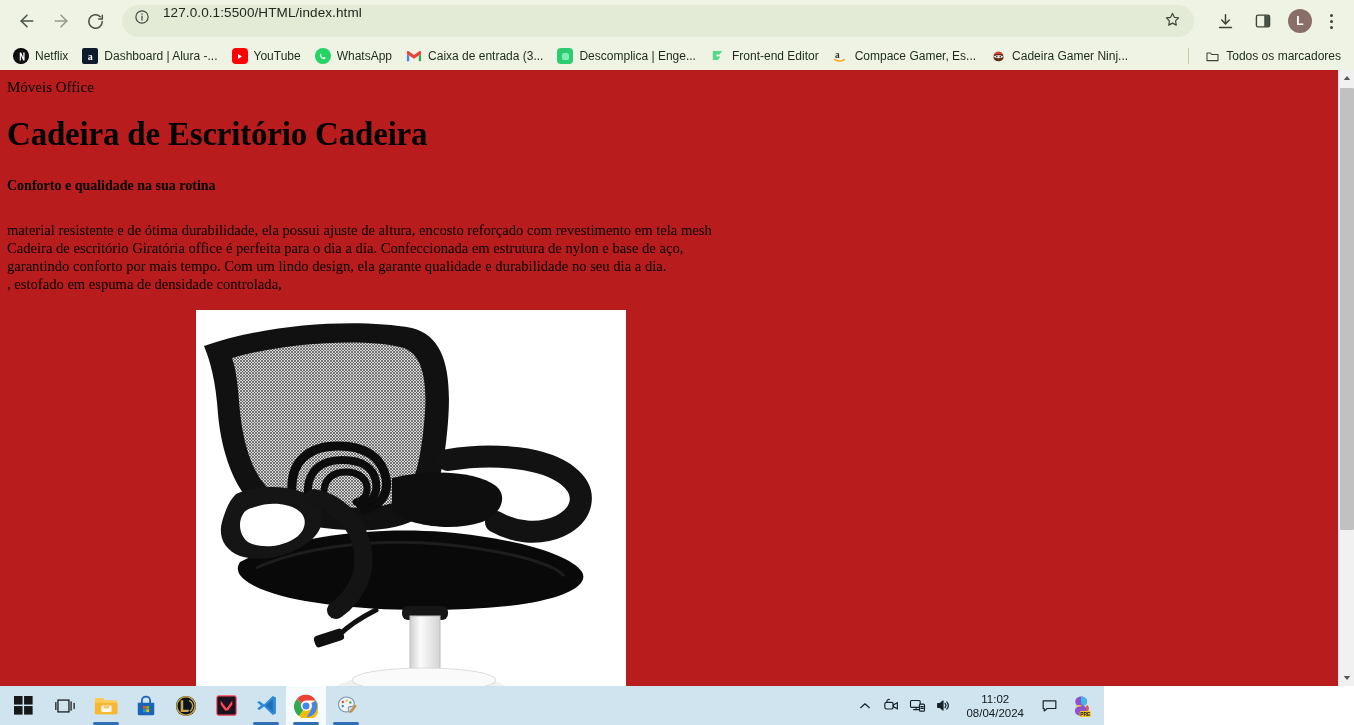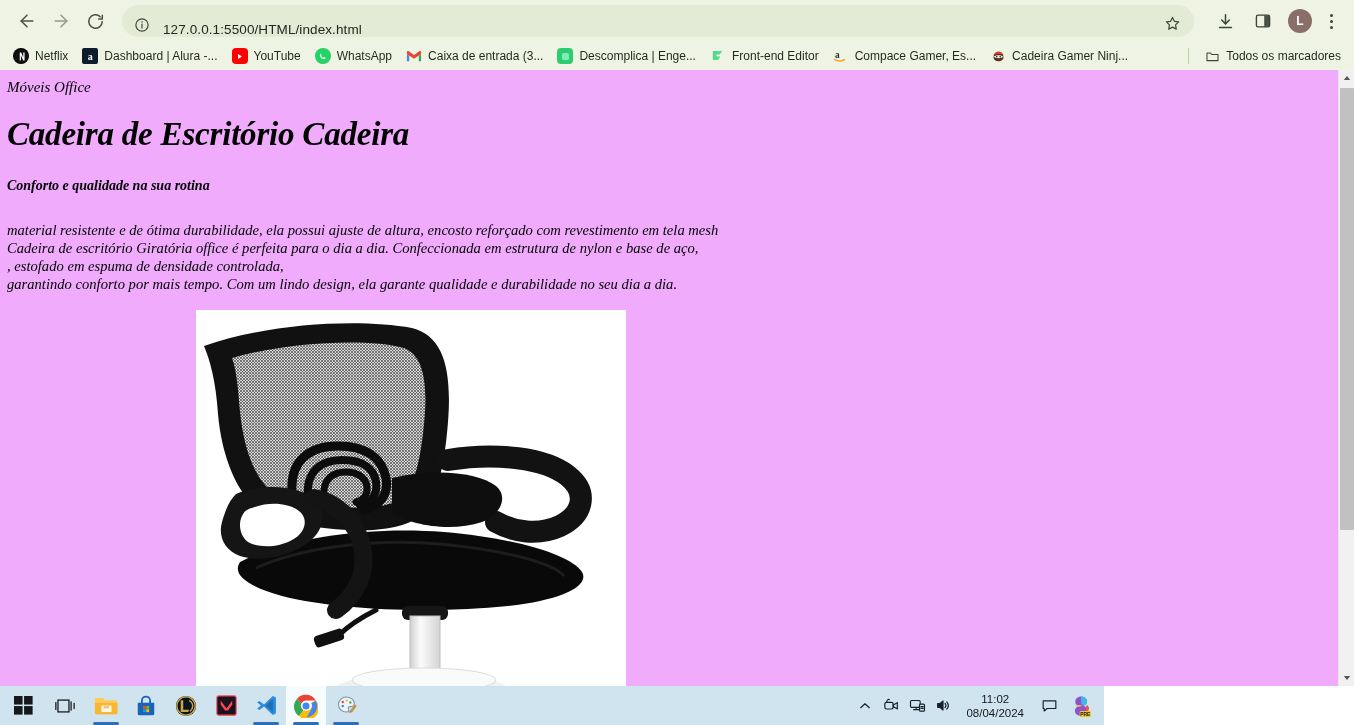--- a/index.html
+++ b/index.html
@@ -30,21 +30,21 @@
     flex: 0 0 auto;
   }
   .nav-btn svg { display: block; }
 
   .omnibox {
     flex: 1 1 auto;
     height: 32px;
     margin: 0 8px 0 10px;
     background: #e3ebd6;
     border-radius: 16px;
-    display: flex; align-items: flex-end;
+    display: flex; align-items: flex-start;
     padding: 0 6px 0 8px;
     min-width: 0;
   }
   .omni-info {
     width: 24px; height: 24px;
     display: flex; align-items: center; justify-content: center;
     border-radius: 50%;
     color: #43493f;
     flex: 0 0 auto;
   }
@@ -125,24 +125,23 @@
     position: absolute;
     top: 70px; left: 0;
     width: 1354px; height: 616px;
     background: #fff;
     overflow: hidden;
   }
   .page {
     position: absolute; top: 0; left: 0;
     width: 1338px; height: 616px;
     padding: 0;
-    background: #f0abfc;
+    background: #b91c1c;
     font-family: "Liberation Serif", serif;
     color: #000;
-    font-style: italic;
   }
   .site-name {
     font-size: 15px;
     padding: 8px 0 0 7px;
     line-height: 1.2;
   }
   h1.title {
     font-size: 33px;
     font-weight: 700;
     padding: 20px 0 0 7px;
@@ -422,22 +421,22 @@
 
       <div class="site-name">Móveis Office</div>
 
       <h1 class="title">Cadeira de Escritório Cadeira</h1>
 
       <h2 class="subtitle">Conforto e qualidade na sua rotina</h2>
 
       <div class="desc">
         <span>material resistente e de ótima durabilidade, ela possui ajuste de altura, encosto reforçado com revestimento em tela mesh</span>
         <span>Cadeira de escritório Giratória office é perfeita para o dia a dia. Confeccionada em estrutura de nylon e base de aço,</span>
+        <span>garantindo conforto por mais tempo. Com um lindo design, ela garante qualidade e durabilidade no seu dia a dia.</span>
         <span>, estofado em espuma de densidade controlada,</span>
-        <span>garantindo conforto por mais tempo. Com um lindo design, ela garante qualidade e durabilidade no seu dia a dia.</span>
       </div>
 
       <div class="product-image-wrap">
         <svg width="430" height="376" viewBox="0 0 430 376">
           <rect width="430" height="376" fill="#ffffff"></rect>
           <defs>
             <pattern id="mesh" width="3" height="3" patternUnits="userSpaceOnUse">
               <rect width="3" height="3" fill="#d8d8d8"></rect>
               <path d="M0 0l3 3M3 0l-3 3" stroke="#4a4a4a" stroke-width=".7"></path>
             </pattern>

